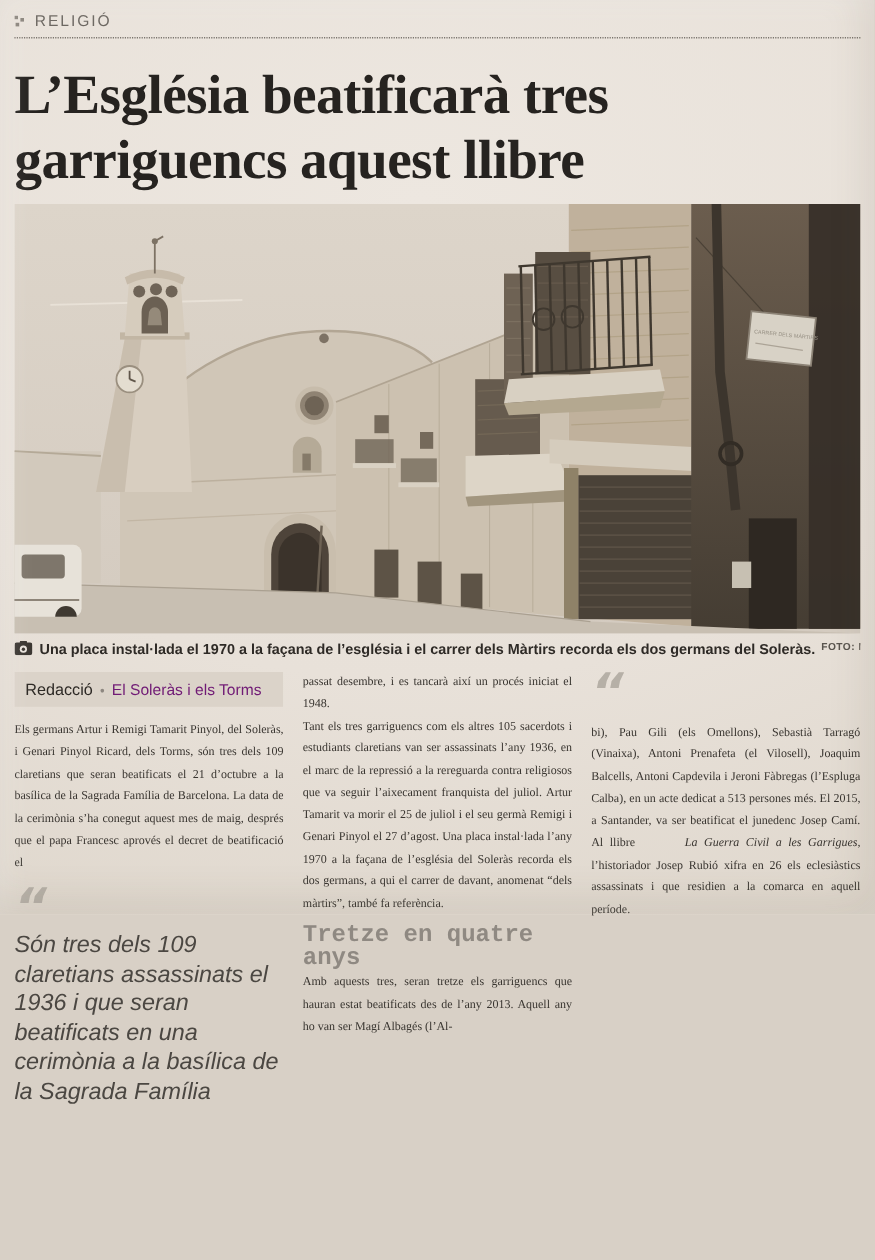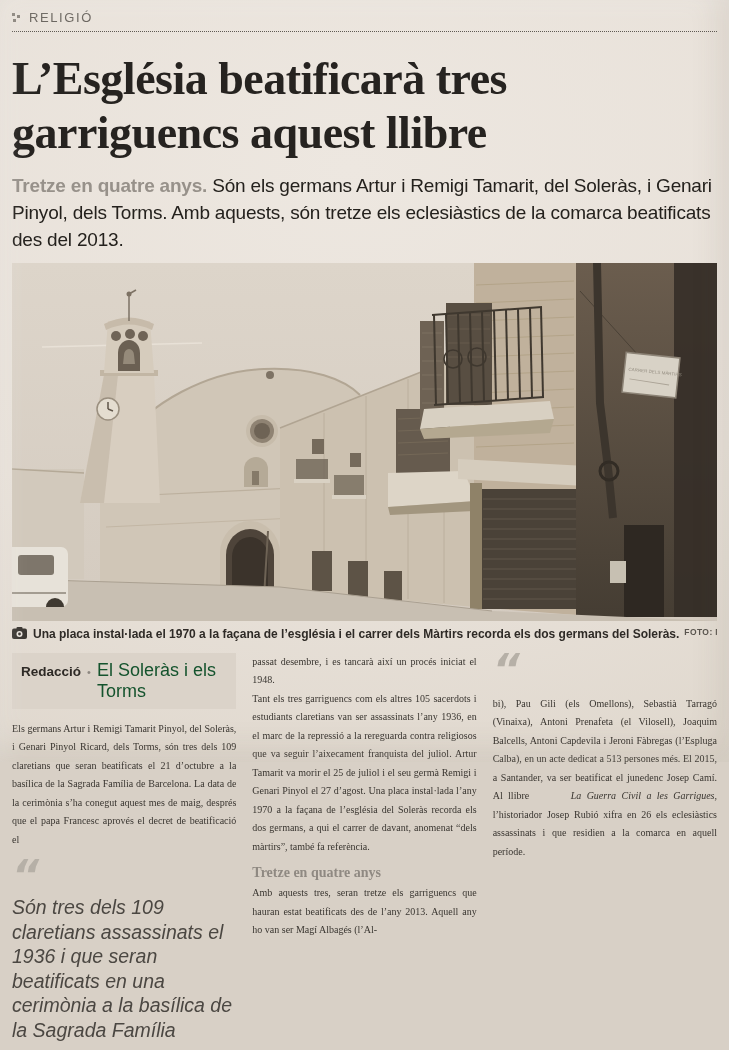--- a/index.html
+++ b/index.html
@@ -42,31 +42,31 @@
   }
   .cam{flex:0 0 auto;margin-right:6px;}
   .credit{font-size:8.5px;color:#5a554f;margin-left:5px;letter-spacing:.4px;font-weight:700;}
   
   .columns{display:flex;gap:16px;margin-top:12px;height:408px;overflow:hidden;}
   .col{flex:1 1 0;overflow:hidden;}
   .byline-box{
     background:#dbd3c9;padding:7px 9px;margin-bottom:11px;
     display:flex;align-items:baseline;gap:6px;font-size:13.5px;
   }
-  .byline-author{font-weight:700;color:#2d2925;}
+  .byline-author{font-weight:400;color:#2d2925;}
   .byline-sep{color:#8d8780;font-size:11px;}
-  .byline-loc{color:#14532d;font-size:18px;}
+  .byline-loc{color:#701a75;font-size:13px;}
   .body{
     margin:0;font-family:"Liberation Serif", serif;
     font-size:10px;line-height:18.5px;color:#393530;text-align:justify;
   }
   .body i{font-style:italic;margin-left:36px;}
   .subhead{
-    margin:7px 0 2px;font-family:Liberation Serif, serif;
-    font-size:14px;line-height:19px;font-weight:700;color:#8f8982;
+    margin:7px 0 2px;font-family:Liberation Mono, monospace;
+    font-size:20px;line-height:19px;font-weight:700;color:#8f8982;
   }
   .pullquote{margin-top:12px;}
   .pullquote.top{margin-top:2px;}
   .qmark{
     font-family:"DejaVu Sans", sans-serif;font-style:italic;font-weight:700;
     font-size:42px;line-height:30px;height:28px;color:#b6b0a7;
   }
   .pq-text{
     margin:6px 0 0;font-style:italic;
     font-size:19.5px;line-height:24.5px;color:#4b4742;
@@ -81,21 +81,20 @@
     <svg class="kicker-ico" width="9" height="10" viewBox="0 0 9 10">
       <rect x="0" y="0" width="3" height="3" fill="#8a847c"></rect>
       <rect x="5" y="2" width="3" height="3" fill="#8a847c"></rect>
       <rect x="1" y="6" width="3" height="3" fill="#8a847c"></rect>
     </svg>
     <span class="kicker">RELIGIÓ</span>
   </header>
 
   <h1>L’Església beatificarà tres garriguencs aquest llibre</h1>
 
-  <p class="lede"><strong class="leadin">Tretze en quatre anys.</strong> <span>Són els germans Artur i Remigi Tamarit, del Soleràs, i Genari Pinyol, dels Torms. Amb aquests, són tretze els eclesiàstics de la comarca beatificats des del 2013.</span></p>
 
   <figure>
     <svg class="photo-wrap" viewBox="0 0 705 358" aria-label="church and street photo">
       <defs>
         <linearGradient id="sky" x1="0" y1="0" x2="0" y2="1">
           <stop offset="0" stop-color="#ddd5ca"></stop>
             <stop offset="1" stop-color="#d4cbc0"></stop>
         </linearGradient>
         <linearGradient id="darkb" x1="0" y1="0" x2="0" y2="1">
           <stop offset="0" stop-color="#6b5d4e"></stop>

